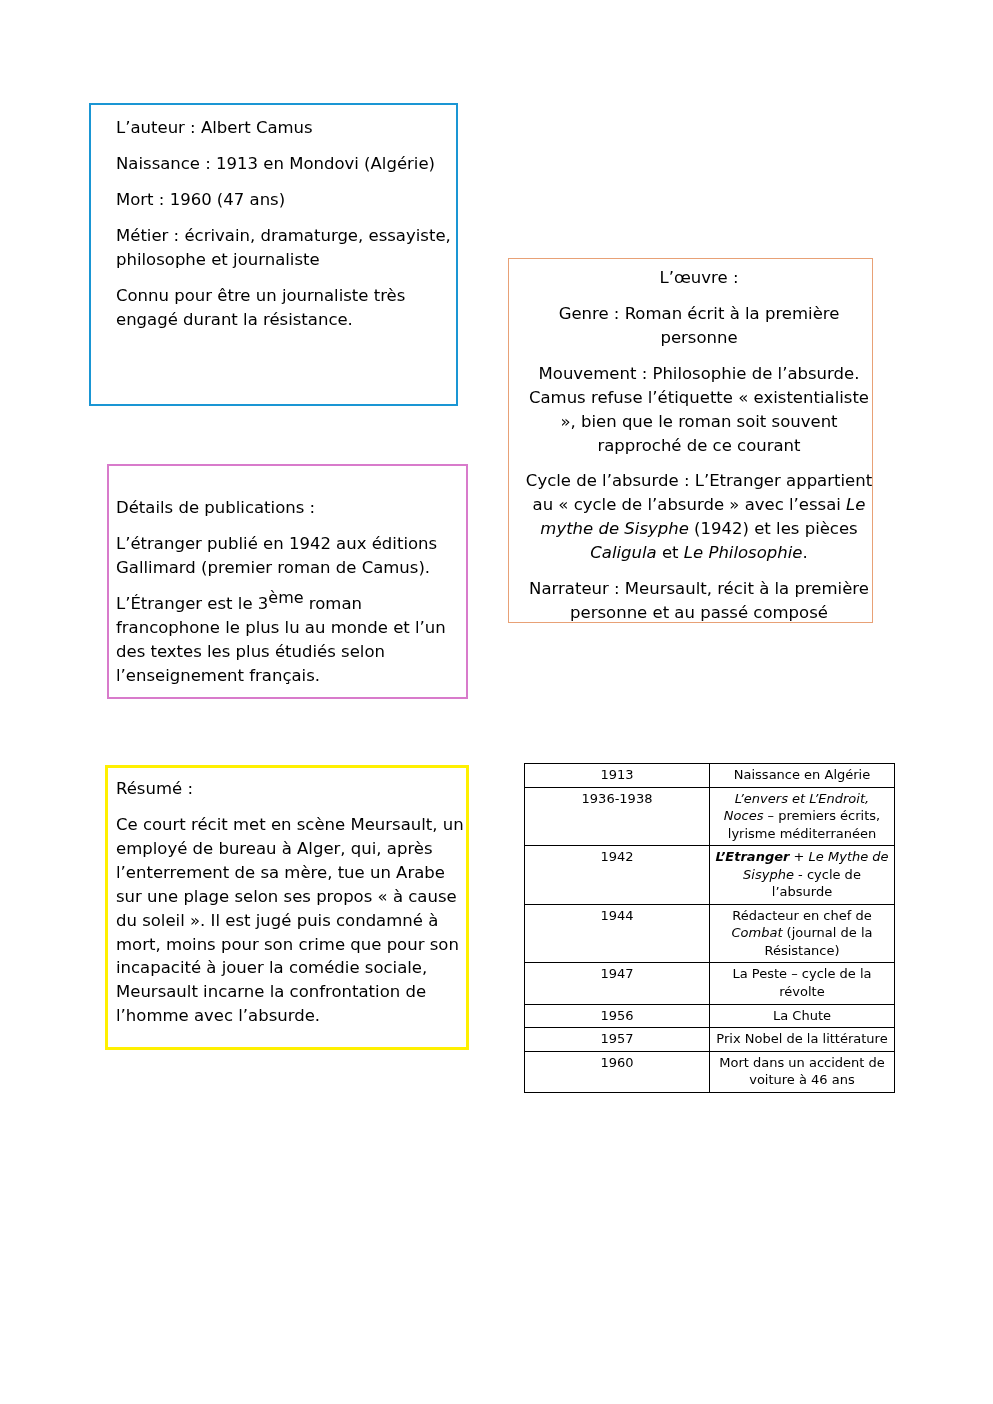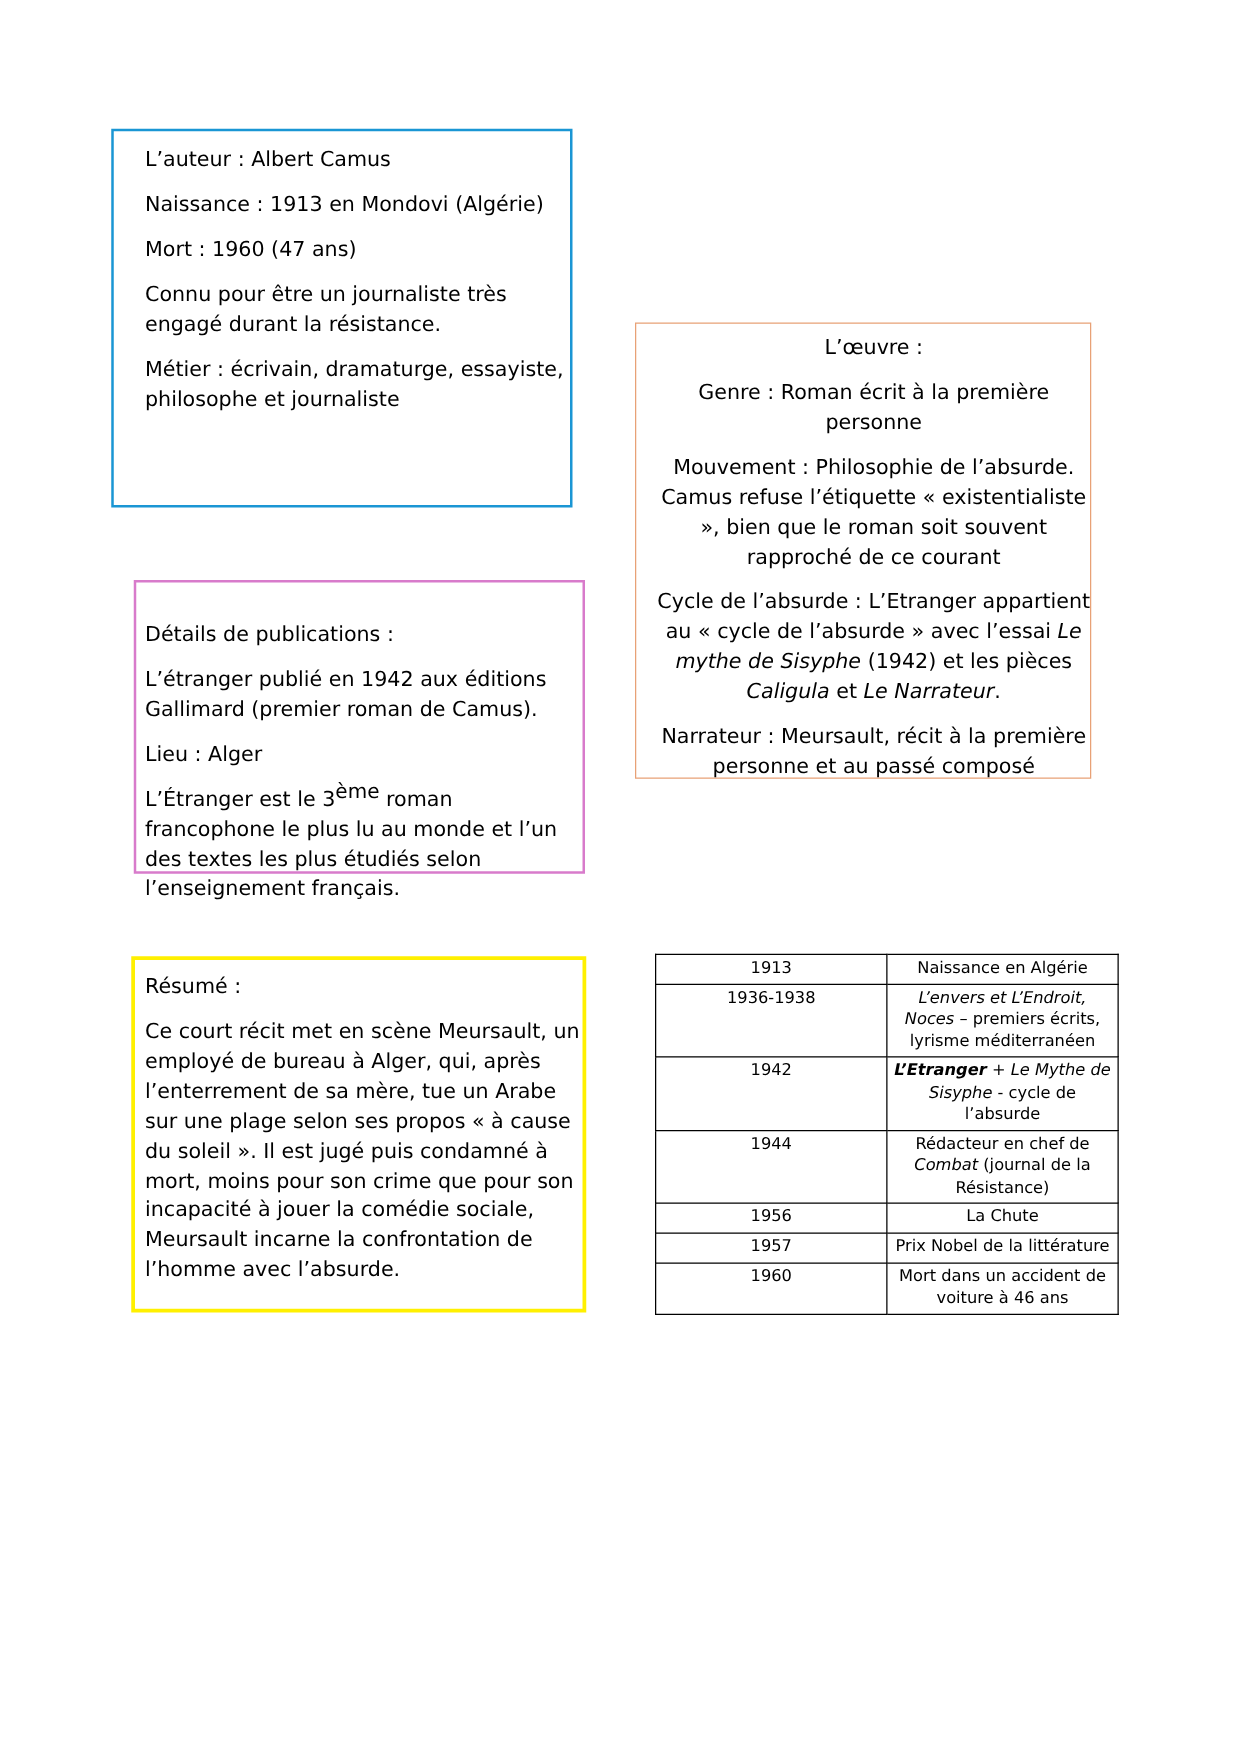--- a/index.html
+++ b/index.html
@@ -92,38 +92,37 @@
 </head>
 <body>
 
 <div class="page">
 
   <div class="frame frame-author" id="author-frame"></div>
   <div class="note" id="author-text">
     <p>L’auteur : Albert Camus</p>
     <p>Naissance : 1913 en Mondovi (Algérie)</p>
     <p>Mort : 1960 (47 ans)</p>
+    <p>Métier :  écrivain, dramaturge, essayiste, philosophe et journaliste</p>
     <p>Connu pour être un journaliste très engagé durant la résistance.</p>
-    <p>Métier :  écrivain, dramaturge, essayiste, philosophe et journaliste</p>
   </div>
 
   <div class="frame frame-oeuvre" id="oeuvre-frame"></div>
   <div class="note" id="oeuvre-text">
     <p>L’œuvre :</p>
     <p>Genre : Roman écrit à la première personne</p>
     <p>Mouvement : Philosophie de l’absurde. Camus refuse l’étiquette « existentialiste », bien que le roman soit souvent rapproché de ce courant</p>
-    <p><span>Cycle de l’absurde : L’Etranger appartient au « cycle de l’absurde » avec l’essai </span><span class="it">Le mythe de Sisyphe</span><span> (1942) et les pièces </span><span class="it">Caligula</span><span> et </span><span class="it">Le Narrateur</span><span>.</span></p>
+    <p><span>Cycle de l’absurde : L’Etranger appartient au « cycle de l’absurde » avec l’essai </span><span class="it">Le mythe de Sisyphe</span><span> (1942) et les pièces </span><span class="it">Caligula</span><span> et </span><span class="it">Le Philosophie</span><span>.</span></p>
     <p>Narrateur : Meursault, récit à la première personne et au passé composé</p>
   </div>
 
   <div class="frame frame-publi" id="publi-frame"></div>
   <div class="note" id="publi-text">
     <p>Détails de publications :</p>
     <p>L’étranger publié en 1942 aux éditions Gallimard (premier roman de Camus).</p>
-    <p>Lieu : Alger</p>
     <p><span>L’Étranger est le 3</span><span class="sup">ème</span><span> roman francophone le plus lu au monde et l’un des textes les plus étudiés selon l’enseignement français.</span></p>
   </div>
 
   <div class="frame frame-resume" id="resume-frame"></div>
   <div class="note" id="resume-text">
     <p>Résumé :</p>
     <p>Ce court récit met en scène Meursault, un employé de bureau à Alger, qui, après l’enterrement de sa mère, tue un Arabe sur une plage selon ses propos « à cause du soleil ». Il est jugé puis condamné à mort, moins pour son crime que pour son incapacité à jouer la comédie sociale, Meursault incarne la confrontation de l’homme avec l’absurde.</p>
   </div>
 
   <table id="chrono">
@@ -138,20 +137,24 @@
         </tr>
         <tr>
           <td class="year">1942</td>
           <td class="evt"><span style="font-style: italic; font-weight: bold;">L’Etranger</span><span> + </span><span style="font-style: italic;">Le Mythe de Sisyphe</span><span> - cycle de l’absurde</span></td>
         </tr>
         <tr>
           <td class="year">1944</td>
           <td class="evt"><span>Rédacteur en chef de </span><span style="font-style: italic;">Combat</span><span> (journal de la Résistance)</span></td>
         </tr>
         <tr>
+          <td class="year">1947</td>
+          <td class="evt"><span>La Peste – cycle de la révolte</span></td>
+        </tr>
+        <tr>
           <td class="year">1956</td>
           <td class="evt"><span>La Chute</span></td>
         </tr>
         <tr>
           <td class="year">1957</td>
           <td class="evt"><span>Prix Nobel de la littérature</span></td>
         </tr>
         <tr>
           <td class="year">1960</td>
           <td class="evt"><span>Mort dans un accident de voiture à 46 ans</span></td>

